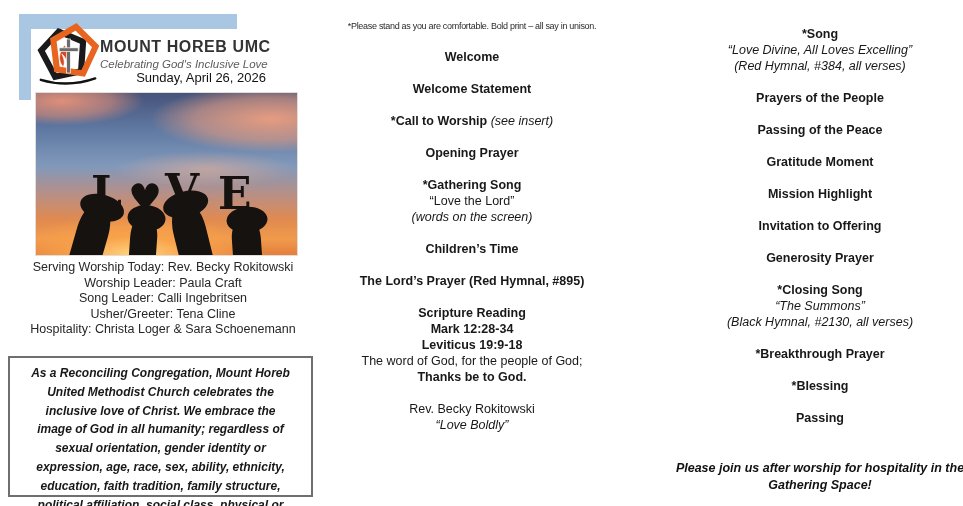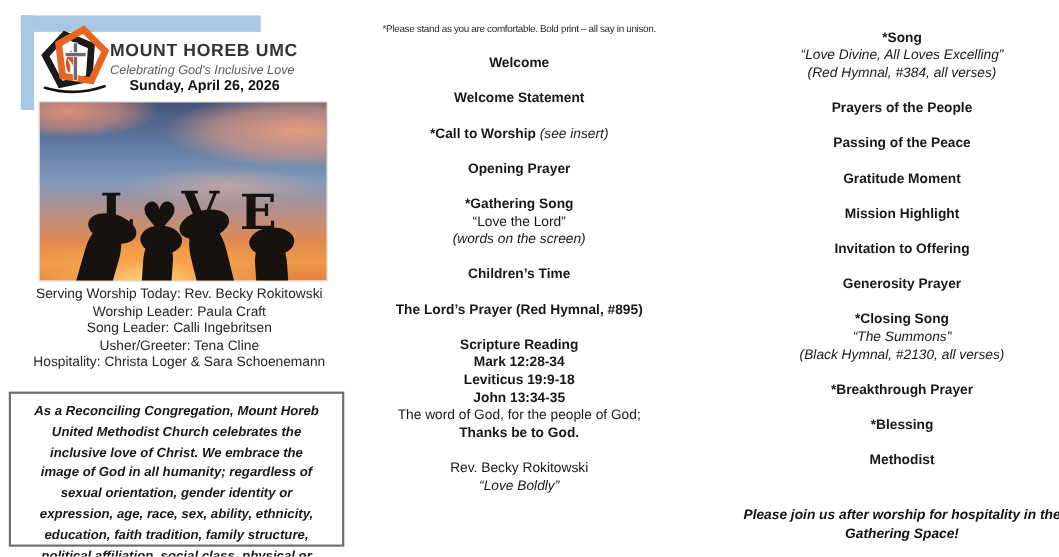--- a/index.html
+++ b/index.html
@@ -13,21 +13,21 @@
   }
   
   .accent-h { position:absolute; left:19px; top:14px; width:218px; height:15px; background:#a9c7e3; }
   .accent-v { position:absolute; left:19px; top:14px; width:12px;  height:86px; background:#a9c7e3; }
 
   
   .logo-wrap { position:absolute; left:34px; top:22px; width:68px; height:68px; }
   .header-text { position:absolute; left:100px; top:38px; width:160px; }
   .church-name { font-size:16px; font-weight:700; letter-spacing:0.6px; color:#333333; white-space:nowrap; }
   .tagline { font-size:11.5px; font-style:italic; color:#5d5d5d; margin-top:2px; white-space:nowrap; }
-  .date-line { position:absolute; left:106px; top:70px; width:160px; font-size:13px; font-weight:700; color:#111; text-align:center; white-space:nowrap; }
+  .date-line { position:absolute; left:106px; top:70px; width:160px; font-size:13px; font-weight:400; color:#111; text-align:right; white-space:nowrap; }
 
   
   .photo {
     position:absolute; left:35px; top:92px; width:263px; height:164px;
     border:1px solid #e2ddd8;
     background:
       radial-gradient(ellipse 42% 20% at 10% 5%,  rgba(231,146,120,0.95) 0%, rgba(231,146,120,0.55) 45%, transparent 75%),
       radial-gradient(ellipse 58% 26% at 90% 16%, rgba(238,158,126,0.95) 0%, rgba(238,158,126,0.55) 50%, transparent 80%),
       radial-gradient(ellipse 50% 16% at 65% 47%, rgba(240,175,145,0.55) 0%, transparent 70%),
       radial-gradient(ellipse 55% 30% at 38% 100%, #ffd780 0%, #f8a24b 38%, rgba(248,162,75,0.55) 62%, transparent 85%),
@@ -153,21 +153,20 @@
       <div class="block">
         <div class="line"><span class="st-b">Children’s Time</span></div>
       </div>
       <div class="block">
         <div class="line"><span class="st-b">The Lord’s Prayer  (Red Hymnal, #895)</span></div>
       </div>
       <div class="block">
         <div class="line"><span class="st-b">Scripture Reading</span></div>
         <div class="line"><span class="st-b">Mark 12:28-34</span></div>
         <div class="line"><span class="st-b">Leviticus 19:9-18</span></div>
-        <div class="line"><span class="st-b">John 13:34-35</span></div>
         <div class="line"><span class="st-r">The word of God, for the people of God;</span></div>
         <div class="line"><span class="st-b">Thanks be to God.</span></div>
       </div>
       <div class="block">
         <div class="line"><span class="st-r">Rev. Becky Rokitowski</span></div>
         <div class="line"><span class="st-i">“Love Boldly”</span></div>
       </div>
     </div>
 </div>
 
@@ -201,17 +200,17 @@
         <div class="line"><span class="st-i">“The Summons”</span></div>
         <div class="line"><span class="st-i">(Black Hymnal, #2130, all verses)</span></div>
       </div>
       <div class="block">
         <div class="line"><span class="st-b">*Breakthrough Prayer</span></div>
       </div>
       <div class="block">
         <div class="line"><span class="st-b">*Blessing</span></div>
       </div>
       <div class="block">
-        <div class="line"><span class="st-b">Methodist</span></div>
+        <div class="line"><span class="st-b">Passing</span></div>
       </div>
     </div>
   <div class="closing-note">Please join us after worship for hospitality in the Gathering Space!</div>
 </div>
 
 </body></html>

